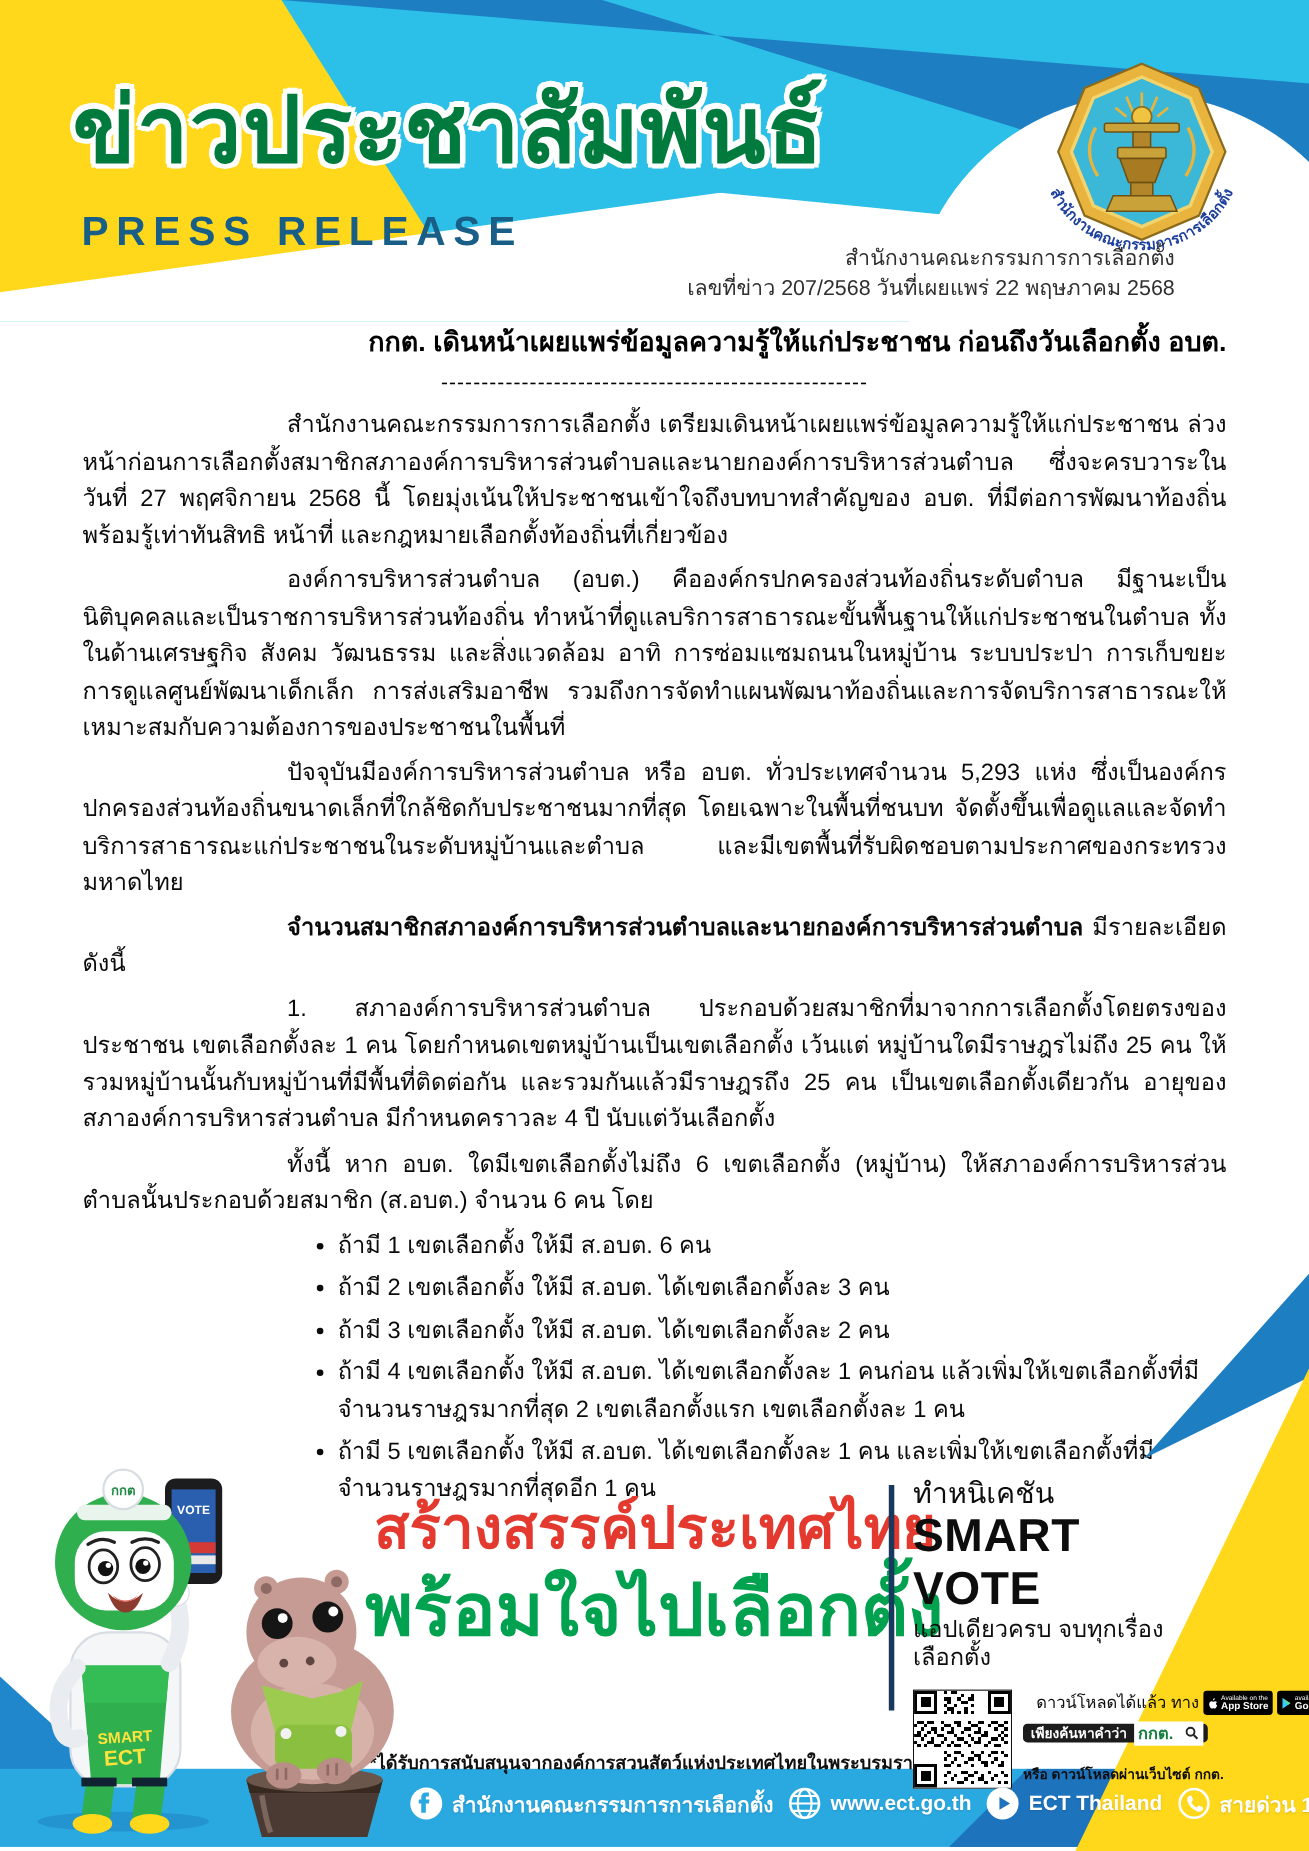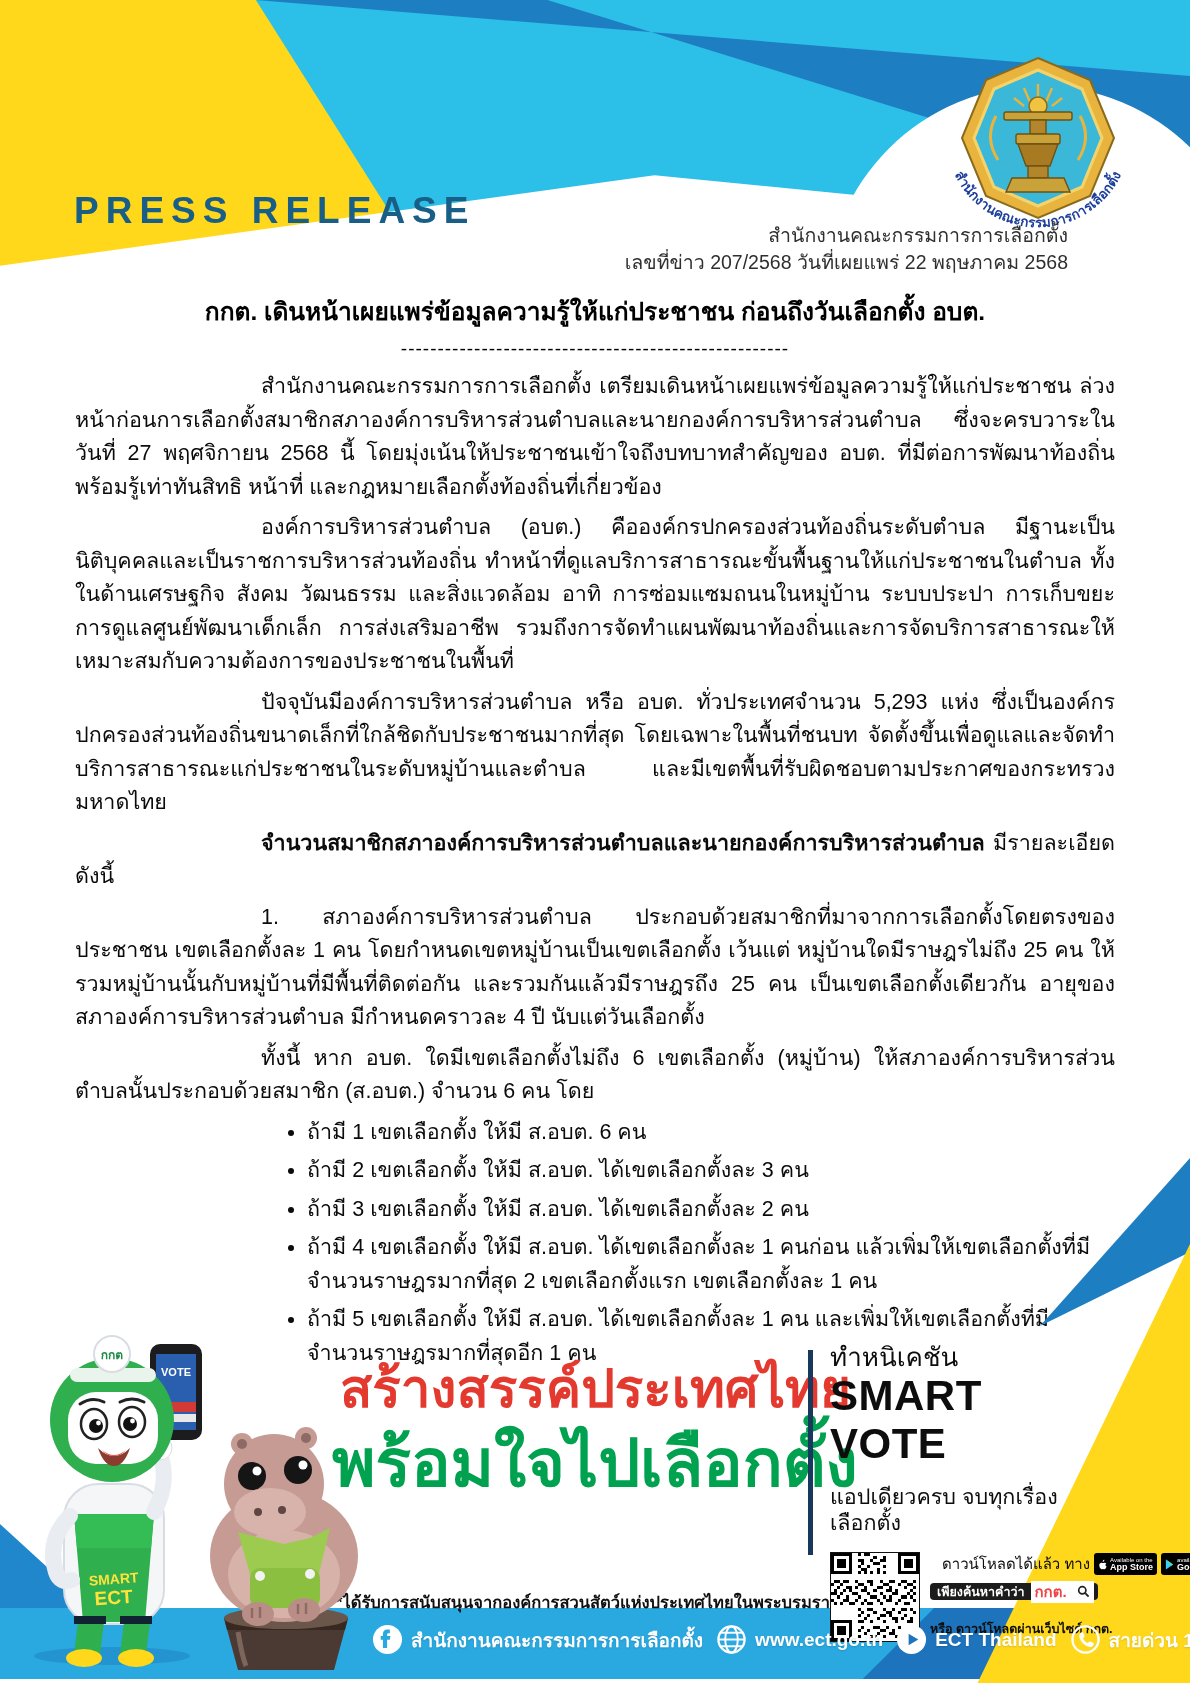--- a/index.html
+++ b/index.html
@@ -29,21 +29,21 @@
     color:#185e86; letter-spacing:7px; white-space:nowrap;
   }
   .hdr-org {
     position:absolute; right:122px; top:222px; text-align:right;
     font-size:19.5px; line-height:27px; color:#2f2f2f;
   }
   .hdr-logo { position:absolute; left:938px; top:46px; width:200px; height:222px; }
 
   
   .doc { position:absolute; left:75px; top:288px; width:1040px; }
-  .headline { text-align:center; font-size:24.5px; font-weight:bold; line-height:32px; margin-top:8px; color:#000; }
+  .headline { text-align:right; font-size:24.5px; font-weight:bold; line-height:32px; margin-top:8px; color:#000; }
   .dashes   { text-align:center; font-size:19px; line-height:26px; margin:8px 0; color:#000; letter-spacing:1px; }
   .par { font-size:21.5px; line-height:33.5px; margin-bottom:7px; text-align:justify;
          text-indent:186px; color:#0b0b0b; }
   .par b { font-weight:bold; }
   ul.bullets { margin:3px 0 0 208px; padding-left:24px; list-style:disc; }
   ul.bullets li { font-size:21.5px; line-height:33.5px; margin-bottom:5px; color:#0b0b0b;
                   padding-right:20px; }
 
   
   .stripe-blue  { position:absolute; left:1040px; top:1158px; width:150px; height:168px;
@@ -60,37 +60,37 @@
              font-size:66px; font-weight:800; color:#00a14f; white-space:nowrap; z-index:8; }
   .footnote { position:absolute; left:336px; top:1589px; font-size:16.5px; font-weight:bold;
               color:#101010; white-space:nowrap; z-index:8; }
   .vdivider { position:absolute; left:808px; top:1350px; width:5px; height:205px;
               background:#17395e; z-index:8; }
 
   
   .app { position:absolute; left:830px; top:1342px; width:268px; z-index:8; color:#0d0d0d; }
   .app-kicker { font-size:26px; line-height:30px; }
   .app-name   { font-size:42px; line-height:48px; font-weight:900; letter-spacing:0.5px; }
-  .app-tag    { font-size:21.5px; line-height:26px; margin-top:16px; }
+  .app-tag    { font-size:21.5px; line-height:26px; margin-top:0; }
   .app-row    { display:flex; gap:10px; margin-top:16px; align-items:flex-start; }
   .qr { width:90px; height:90px; flex:0 0 auto; border:1px solid #111; background:#fff; }
   .app-col { width:168px; }
   .dl-line { display:flex; align-items:center; gap:4px; }
   .dl-label { font-size:15px; font-weight:normal; white-space:nowrap;margin-left:12px; }
   .badge { display:flex; align-items:center; gap:3px; background:#000; color:#fff;
            border-radius:3px; height:22px; padding:2px 4px; }
   .badge .tx { display:flex; flex-direction:column; line-height:1; }
   .badge .top { font-size:6px; }
   .badge .nm  { font-size:9px; font-weight:bold; white-space:nowrap; }
   .search-pill { display:flex; align-items:center; margin-top:7px; height:17px;
                  background:#1c1c1c; border-radius:4px; padding:0 4px 0 7px; }
   .search-pill .lbl { color:#fff; font-size:12.5px; font-weight:bold; white-space:nowrap; }
   .search-box { flex:1; display:flex; align-items:center; justify-content:space-between;
                 background:#fff; height:22px; margin-left:6px; padding:0 4px; }
-  .search-box .term { font-size:15px; font-weight:bold; color:#ef4444; }
+  .search-box .term { font-size:15px; font-weight:bold; color:#15803d; }
   .alt-line { font-size:12.5px; font-weight:bold; margin-top:19px; white-space:nowrap; }
 
   
   .footer { position:absolute; left:0; top:1608px; width:1190px; height:71px;
             background:#2aa9e1; z-index:5; }
   .footer-dark { position:absolute; inset:0; background:#1e73bd;
                  clip-path:polygon(78.5% 0, 100% 0, 100% 100%, 72.5% 100%); }
   .footer-row { position:absolute; left:372px; top:1624px; display:flex; align-items:center;
                 gap:13px; z-index:9; color:#fff; }
   .f-item { display:flex; align-items:center; gap:8px; }
@@ -105,20 +105,21 @@
 
 <div class="page">
 
   <div class="hdr">
     <div class="hdr-layer hdr-cyan"></div>
     <div class="hdr-layer hdr-blue"></div>
     <div class="hdr-layer hdr-yellow"></div>
     <div class="hdr-layer hdr-white"></div>
     <div class="hdr-dome"></div>
 
+    <div class="hdr-title">ข่าวประชาสัมพันธ์</div>
     <div class="hdr-press">PRESS RELEASE</div>
 
     <svg class="hdr-logo" viewBox="0 0 200 222">
 
       <polygon points="100,12 152,34 176,92 152,150 100,172 48,150 24,92 48,34" fill="#e9b43d" stroke="#8a6a1d" stroke-width="2"></polygon>
       <polygon points="100,24 144,43 164,92 144,141 100,160 56,141 36,92 56,43" fill="#3bb8d8" stroke="#f3d36b" stroke-width="3"></polygon>
 
       <g stroke="#e9b43d" stroke-width="2.4">
         <line x1="100" y1="38" x2="100" y2="54"></line>
           <line x1="86" y1="42" x2="92" y2="56"></line>

